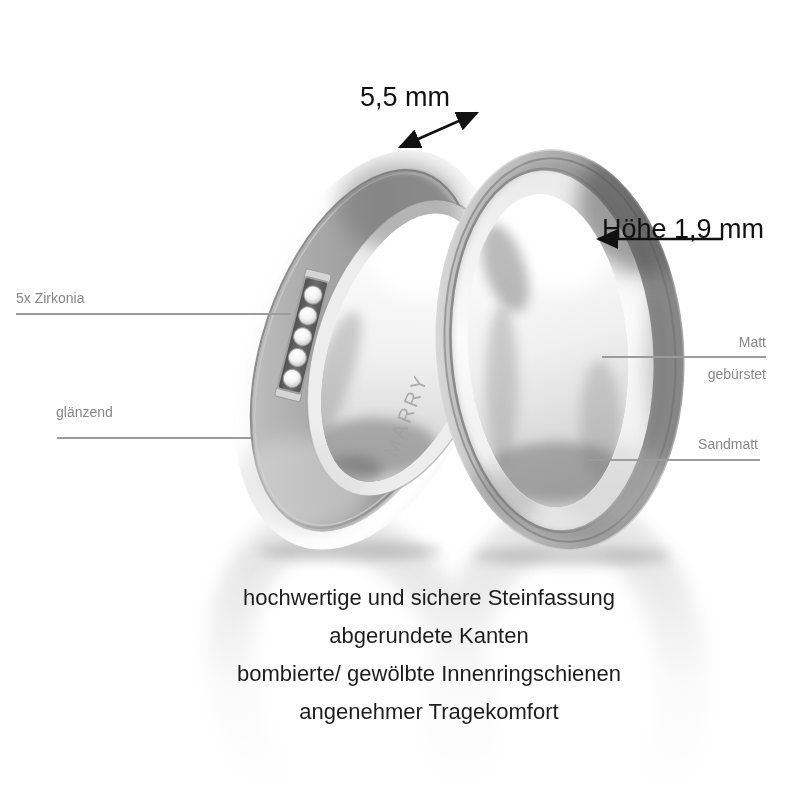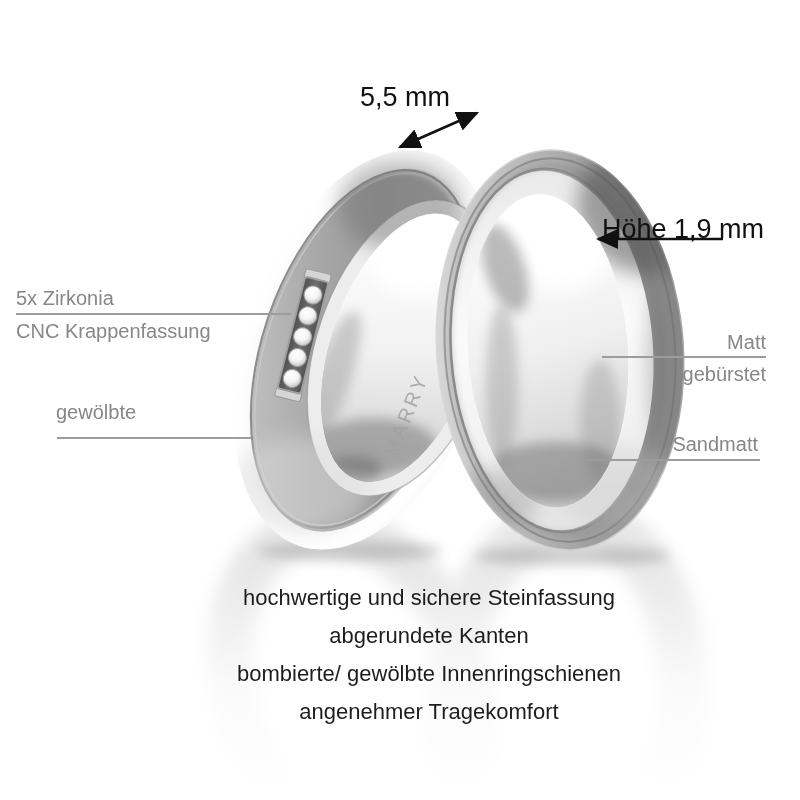--- a/index.html
+++ b/index.html
@@ -1,21 +1,21 @@
 <!DOCTYPE html>
 <html><head>
 <meta charset="utf-8">
 <style>
   html,body{margin:0;padding:0;background:#fff;}
   .stage{position:relative;width:800px;height:800px;overflow:hidden;background:#fff;
          font-family:"Liberation Sans","DejaVu Sans",sans-serif;}
   .stage svg{position:absolute;left:0;top:0;}
   .lbl{position:absolute;white-space:nowrap;}
   .measure{font-size:27px;color:#111;}
-  .gray{font-size:20px;color:#878787;line-height:26px;}
+  .gray{font-size:14px;color:#878787;line-height:26px;}
   .right-align{}
   #width-label{left:360px;top:82px;}
   #height-label{left:602px;top:198px;margin-top:16px;}
   #zirkonia-line1{left:16px;top:285px;}
   #zirkonia-line2{left:16px;top:318px;}
   #glaenzend-label{left:56px;top:399px;}
   #matt-line1{right:34px;top:329px;}
   #matt-line2{right:34px;top:361px;}
   #sandmatt-label{right:42px;top:431px;}
   #features{position:absolute;left:29px;top:584px;width:800px;text-align:center;}
@@ -225,22 +225,21 @@
     <line x1="57" y1="438" x2="251" y2="438" stroke="#9c9c9c" stroke-width="2"></line>
     <line x1="602" y1="357" x2="766" y2="357" stroke="#9c9c9c" stroke-width="2"></line>
     <line x1="586" y1="460" x2="760" y2="460" stroke="#9c9c9c" stroke-width="2"></line>
   </g>
 </svg>
 
 <div id="width-label" class="lbl measure">5,5 mm</div>
 <div id="height-label" class="lbl measure">Höhe 1,9 mm</div>
 
 <div id="zirkonia-line1" class="lbl gray">5x Zirkonia</div>
-<div id="zirkonia-line2" class="lbl gray">CNC Krappenfassung</div>
-<div id="glaenzend-label" class="lbl gray">gewölbte</div>
+<div id="glaenzend-label" class="lbl gray">glänzend</div>
 <div id="matt-line1" class="lbl gray right-align">Matt</div>
 <div id="matt-line2" class="lbl gray right-align">gebürstet</div>
 <div id="sandmatt-label" class="lbl gray right-align">Sandmatt</div>
 
 <div id="features">
   <div class="feature-line">hochwertige und sichere Steinfassung</div>
   <div class="feature-line">abgerundete Kanten</div>
   <div class="feature-line">bombierte/ gewölbte Innenringschienen</div>
   <div class="feature-line">angenehmer Tragekomfort</div>
 </div>

